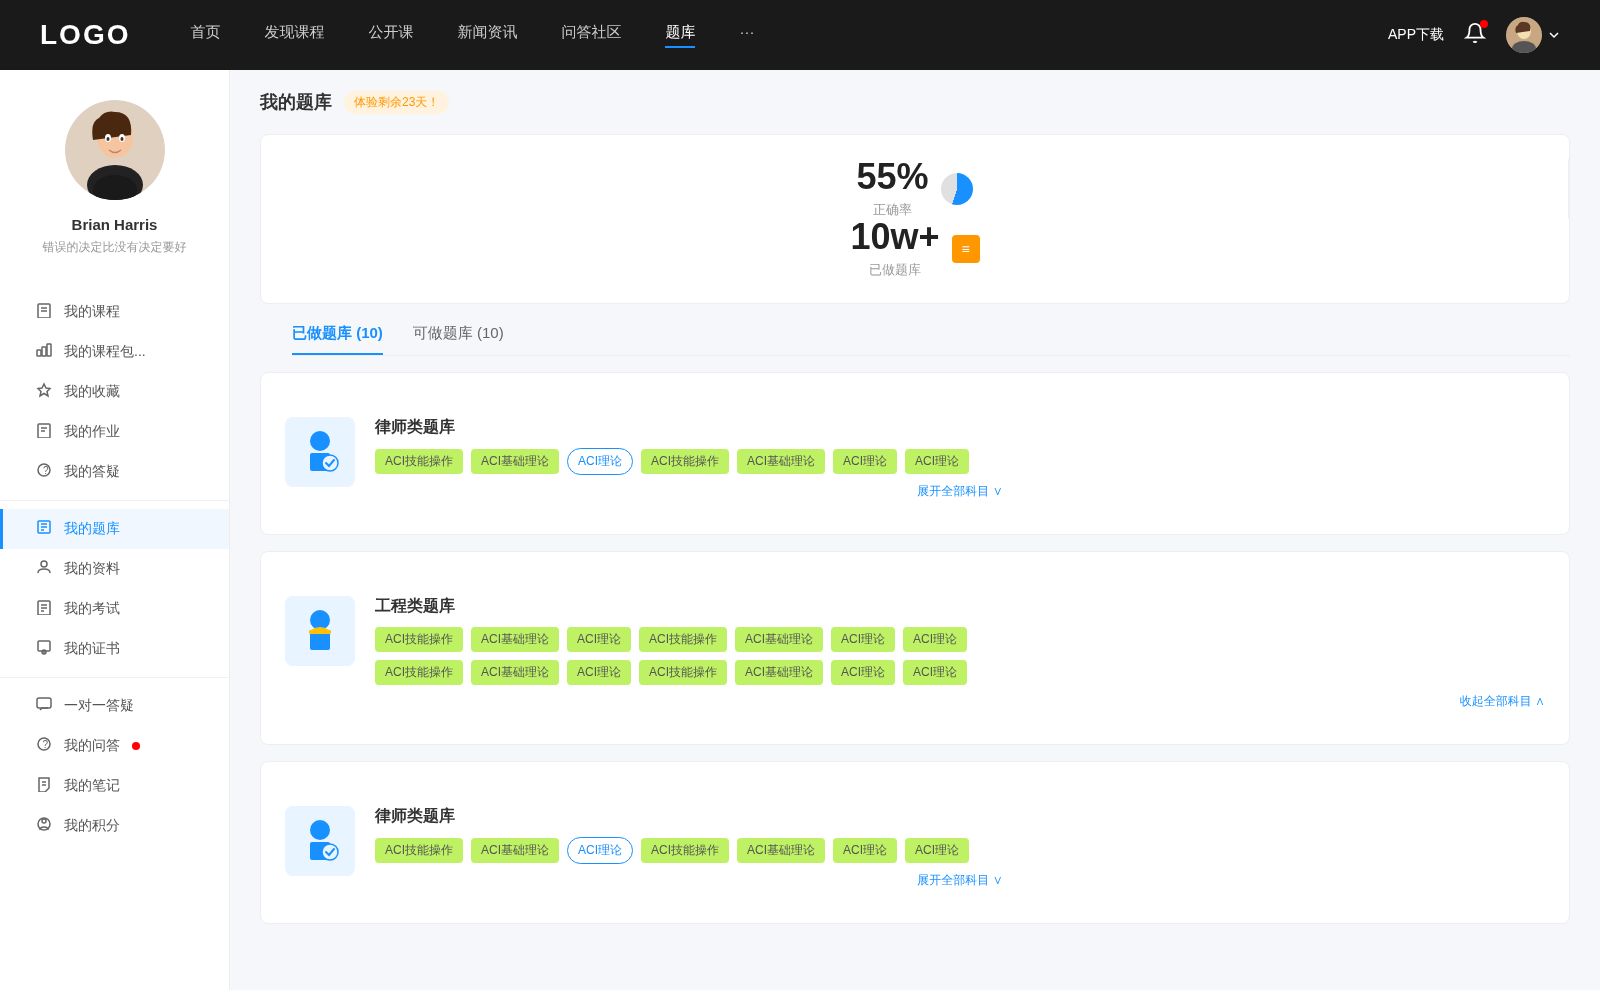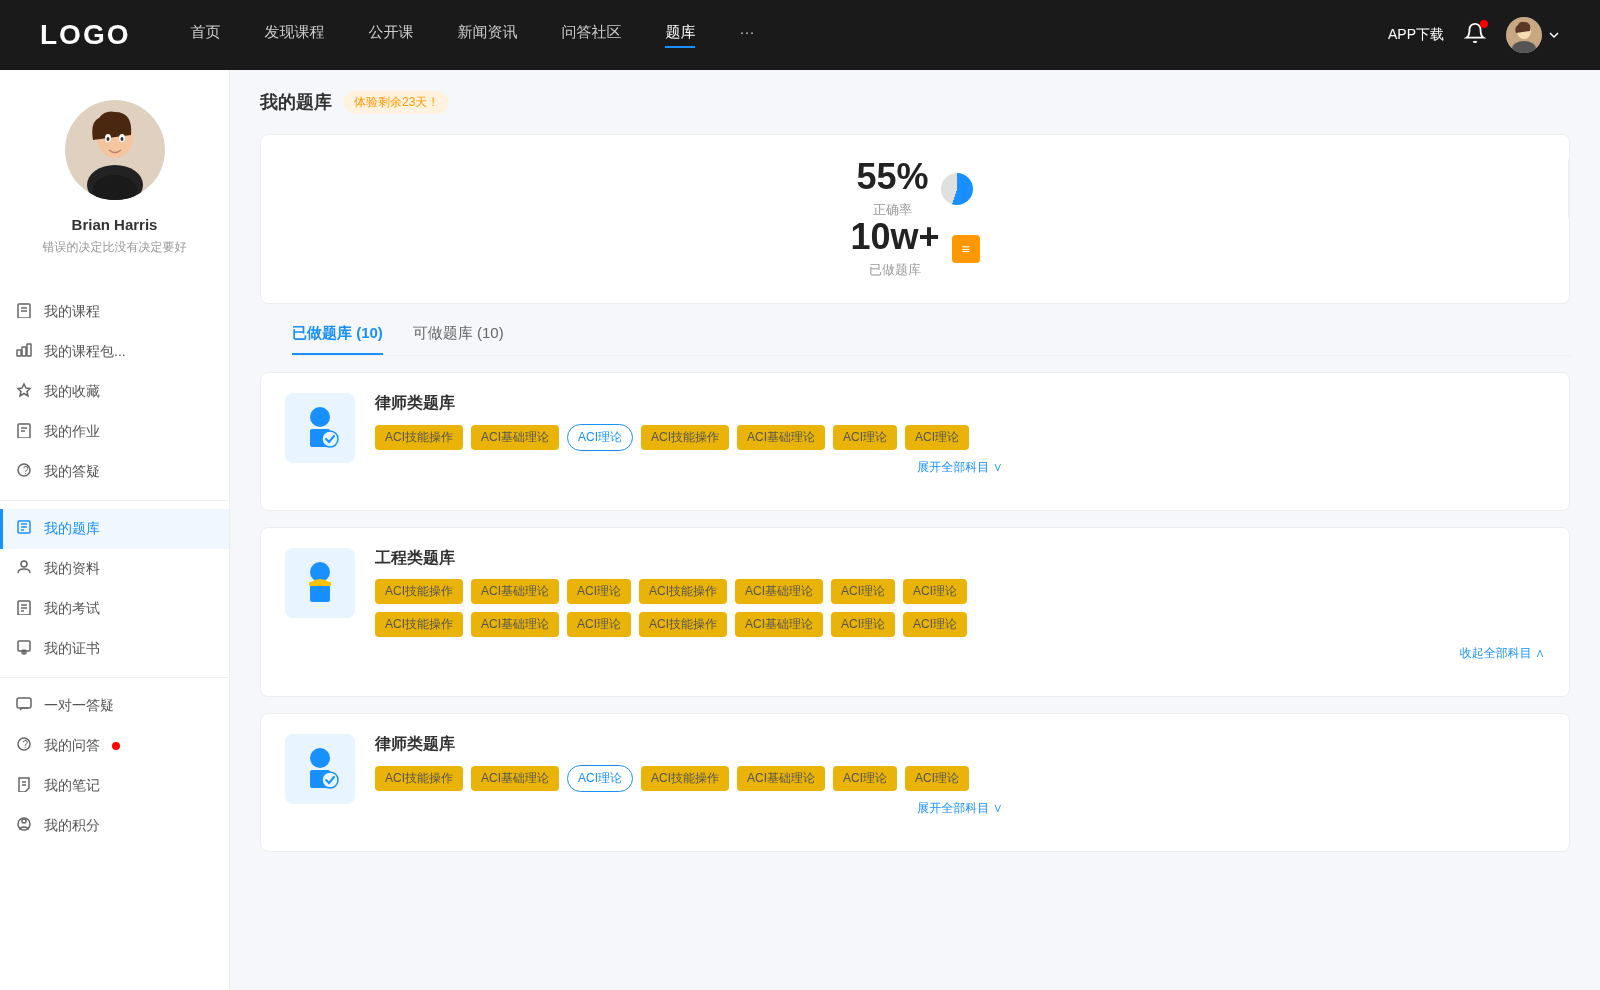--- a/index.html
+++ b/index.html
@@ -119,21 +119,21 @@
       background: #f0f0f0;
       margin: 8px 0;
     }
     .sidebar-menu {
       width: 100%;
     }
     .sidebar-item {
       display: flex;
       align-items: center;
       gap: 10px;
-      padding: 10px 14px;
+      padding: 10px 34px;
       font-size: 14px;
       color: #555;
       cursor: pointer;
       position: relative;
     }
     .sidebar-item.active {
       color: #1890ff;
       background: #f0f7ff;
     }
     .sidebar-item.active::before {
@@ -240,20 +240,21 @@
       border-radius: 8px;
       padding: 20px 24px;
       margin-bottom: 16px;
       border: 1px solid #eee;
     }
     .bank-card-header {
       display: flex;
       align-items: flex-start;
       gap: 20px;
       margin-bottom: 14px;
+      margin-top: 24px;
     }
     .bank-icon {
       width: 70px; height: 70px;
       flex-shrink: 0;
       display: flex; align-items: center; justify-content: center;
       background: #e8f4ff;
       border-radius: 8px;
     }
     .bank-title {
       font-size: 16px;
@@ -264,21 +265,21 @@
     .tags-row {
       display: flex;
       flex-wrap: wrap;
       gap: 8px;
       align-items: center;
     }
     .tag {
       font-size: 12px;
       padding: 4px 10px;
       border-radius: 4px;
-      background: #eab308;
+      background: #bef264;
       color: #555;
       cursor: pointer;
     }
     .tag.active-tag {
       background: white;
       color: #1890ff;
       border: 1px solid #1890ff;
       border-radius: 20px;
     }
     .tags-row-2 {

